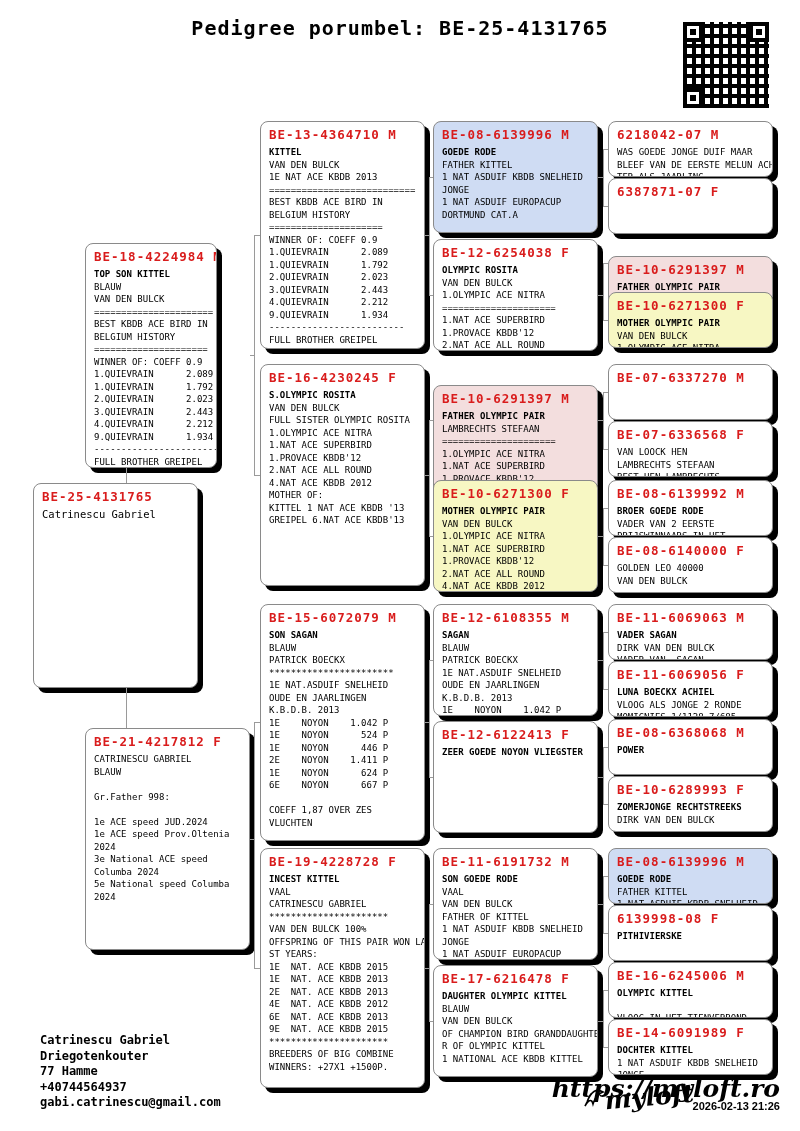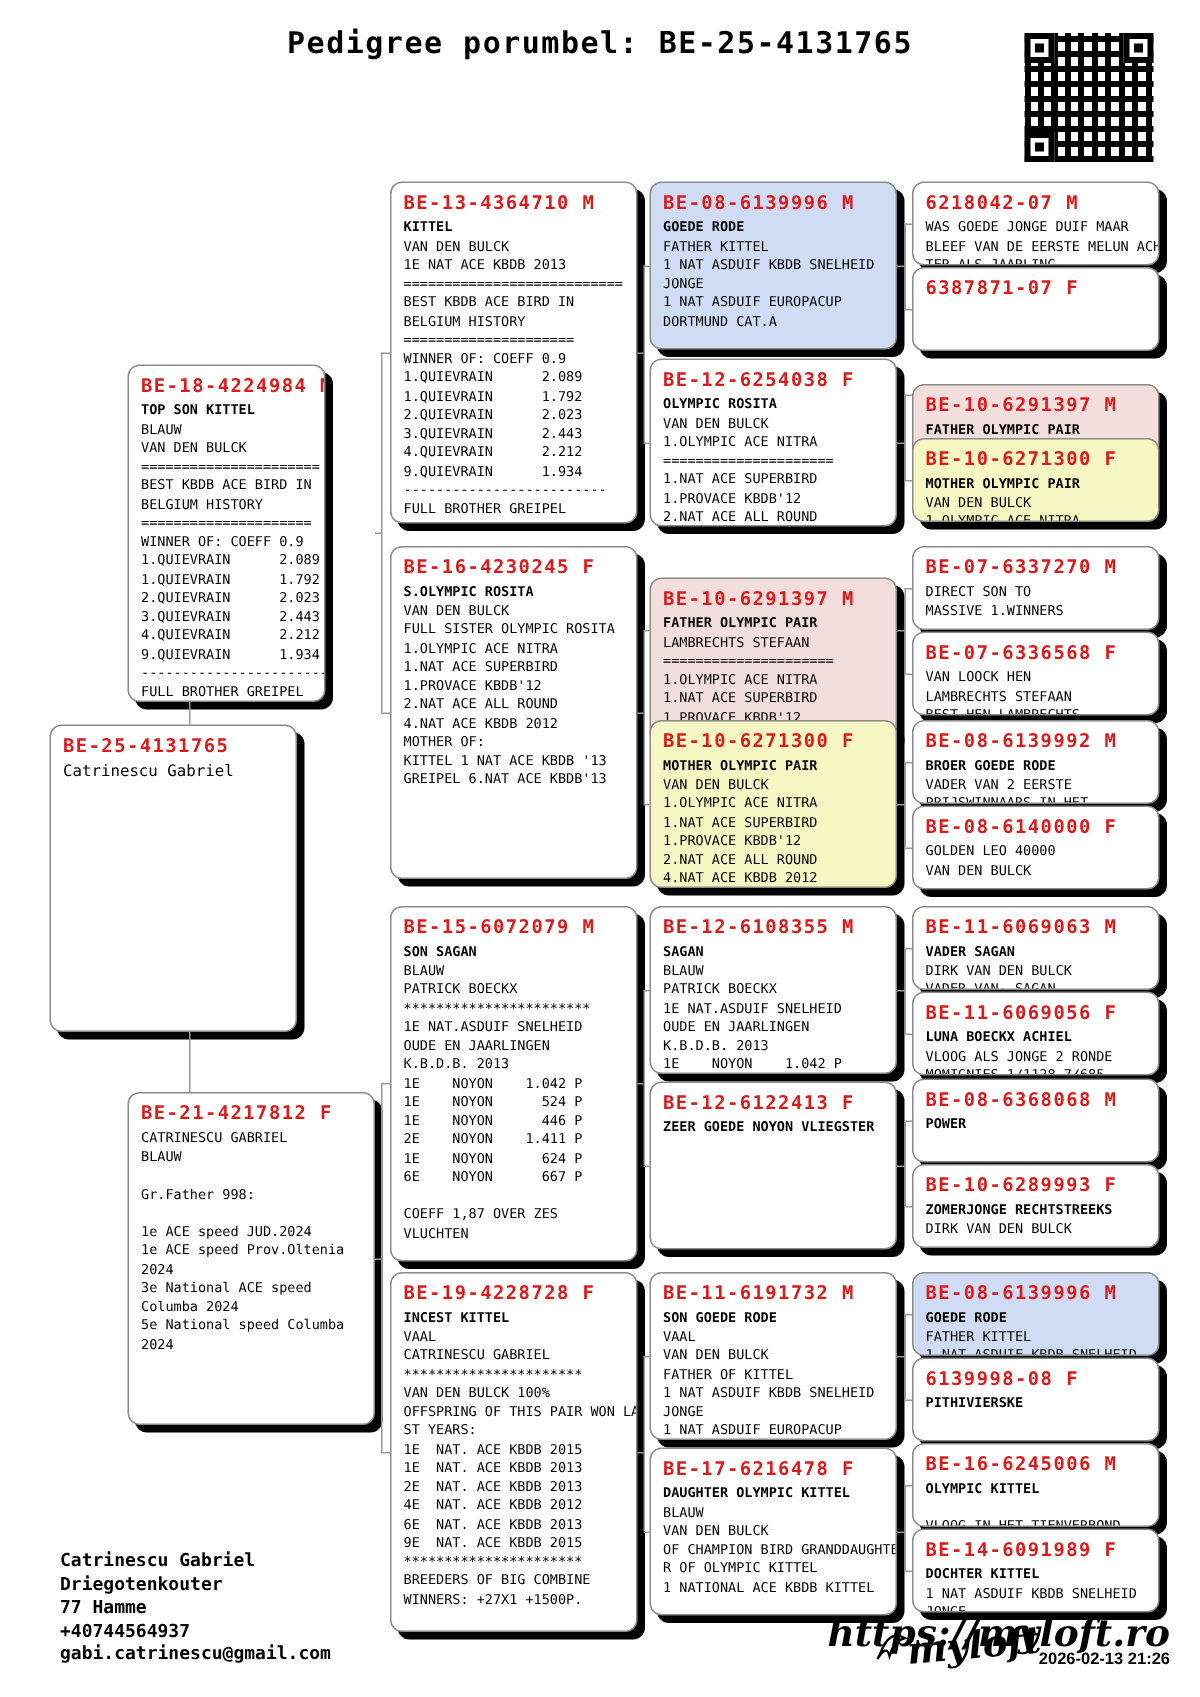--- a/index.html
+++ b/index.html
@@ -275,22 +275,20 @@
 </div>
 <div class="box box--yellow" style="left:608px;top:292px;width:165px;height:56px">
   <div class="box-id">BE-10-6271300 F</div>
   <div class="box-name">MOTHER OLYMPIC PAIR</div>
   <div class="box-body">VAN DEN BULCK
 1.OLYMPIC ACE NITRA</div>
 </div>
 <div class="box" style="left:608px;top:364px;width:165px;height:56px">
   <div class="box-id">BE-07-6337270 M</div>
 
-  <div class="box-body">DIRECT SON TO
-MASSIVE 1.WINNERS</div>
 </div>
 <div class="box" style="left:608px;top:421px;width:165px;height:56px">
   <div class="box-id">BE-07-6336568 F</div>
 
   <div class="box-body">VAN LOOCK HEN
 LAMBRECHTS STEFAAN
 BEST HEN LAMBRECHTS</div>
 </div>
 <div class="box" style="left:608px;top:480px;width:165px;height:56px">
   <div class="box-id">BE-08-6139992 M</div>

